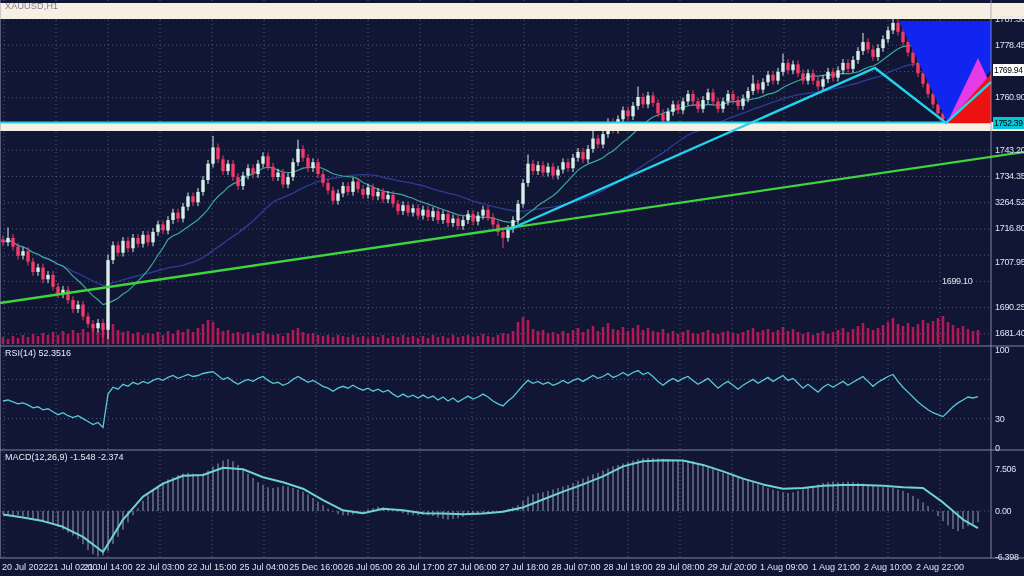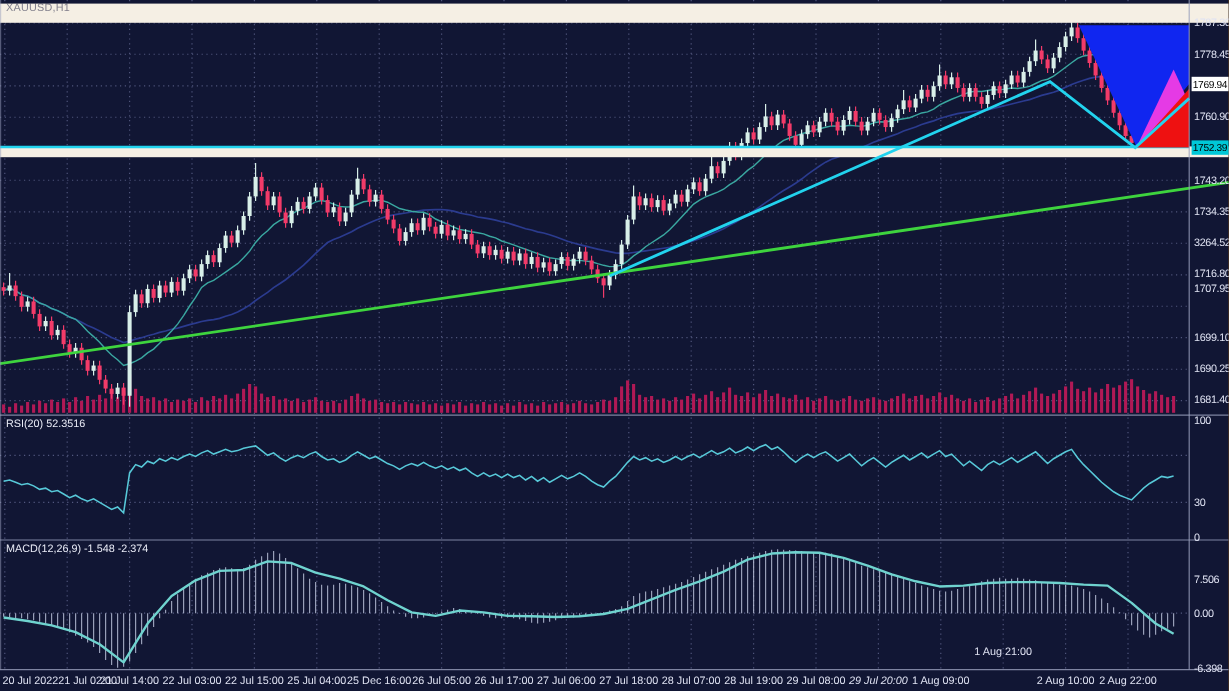--- a/index.html
+++ b/index.html
@@ -1,16 +1,16 @@
 <!DOCTYPE html>
 <html><head>
 <meta charset="utf-8">
 <style>
   html,body{margin:0;padding:0;background:#0d1130;}
-  .root{position:relative;width:1024px;height:576px;background:#a16207;overflow:hidden;
+  .root{position:relative;width:1024px;height:576px;background:#4d7c0f;overflow:hidden;
         font-family:"Liberation Sans",sans-serif;}
   #chart-svg{position:absolute;left:0;top:0;width:1024px;height:576px;display:block;}
   .symbol-title{position:absolute;left:5px;top:1px;font-size:9px;color:rgba(25,28,60,.55);
         letter-spacing:.2px;z-index:6;}
   .pane-label{position:absolute;left:5px;font-size:9px;color:#e9ebf6;z-index:6;}
   .pane-label.rsi{top:348px;}
   .pane-label.macd{top:452px;}
   .tag{position:absolute;left:993px;width:30px;height:12px;font-size:8.5px;line-height:12px;
        color:#000;padding-left:1px;letter-spacing:-0.3px;z-index:7;}
   .tag.bid{top:64px;background:#ffffff;}
@@ -861,56 +861,56 @@
         <line x1="978" y1="511" x2="978" y2="522.1" stroke="#c6cde4" stroke-width="1" opacity="0.75"></line>
       </g>
       <polyline points="3,514.6 23,517.5 43,521.1 63,526.8 83,536.9 103,552.0 123,519.6 143,496.6 163,483.6 183,475.7 203,475.0 223,467.8 243,469.2 263,477.2 283,482.2 303,488.7 323,500.2 343,510.3 363,513.2 383,508.8 403,510.3 423,513.2 443,513.5 463,514.2 483,513.5 503,511.7 523,507.4 543,499.5 563,491.6 583,484.4 603,476.4 623,466.4 643,461.3 663,460.2 683,460.6 703,464.9 723,471.4 743,478.6 763,484.4 783,488.7 803,488.0 823,485.8 843,485.1 863,485.1 883,485.8 903,487.2 923,488.0 943,502.4 963,519.6 978,528.1" fill="none" stroke="#6fd3cf" stroke-width="2" stroke-linejoin="round"></polyline>
       <line x1="0" y1="346" x2="1024" y2="346" stroke="#9aa0bd" stroke-width="1" opacity="0.8"></line>
       <line x1="0" y1="450" x2="1024" y2="450" stroke="#9aa0bd" stroke-width="1" opacity="0.8"></line>
       <line x1="0" y1="558" x2="1024" y2="558" stroke="#9aa0bd" stroke-width="1" opacity="0.8"></line>
       <line x1="991" y1="0" x2="991" y2="558" stroke="#9aa0bd" stroke-width="1" opacity="0.8"></line>
       <line x1="0.5" y1="0" x2="0.5" y2="558" stroke="#9aa0bd" stroke-width="1" opacity="0.5"></line>
     </svg>
   <div class="symbol-title">XAUUSD,H1</div>
-  <div class="pane-label rsi">RSI(20) 52.3516</div>
+  <div class="pane-label rsi">RSI(14) 52.3516</div>
   <div class="pane-label macd">MACD(12,26,9) -1.548 -2.374</div>
   <div class="tag bid">1769.94</div>
   <div class="tag line">1752.39</div>
   <div id="labels">
       <div class="axis-label price-label" style="left: 995px; top: 14px;">1787.30</div>
       <div class="axis-label price-label" style="left: 995px; top: 40.2447px;">1778.45</div>
       <div class="axis-label price-label" style="left: 995px; top: 92.2892px;">1760.90</div>
       <div class="axis-label price-label" style="left: 995px; top: 144.779px;">1743.20</div>
       <div class="axis-label price-label" style="left: 995px; top: 171.023px;">1734.35</div>
       <div class="axis-label price-label" style="left: 995px; top: 197.268px;">3264.52</div>
       <div class="axis-label price-label" style="left: 995px; top: 223.068px;">1716.80</div>
-      <div class="axis-label price-label" style="left: 995px; top: 235px; text-align: right;">1707.95</div>
-      <div class="axis-label price-label" style="left: 995px; top: 275.557px; text-align: center;">1699.10</div>
+      <div class="axis-label price-label" style="left: 995px; top: 257px; text-align: right;">1707.95</div>
+      <div class="axis-label price-label" style="left: 942px; top: 275.557px; text-align: center;">1699.10</div>
       <div class="axis-label price-label" style="left: 995px; top: 301.802px;">1690.25</div>
       <div class="axis-label price-label" style="left: 995px; top: 328.046px;">1681.40</div>
       <div class="axis-label price-label" style="left: 995px; top: 345px;">100</div>
       <div class="axis-label price-label" style="left: 1054px; top: 374.4px;">70</div>
       <div class="axis-label price-label" style="left: 995px; top: 413.6px;">30</div>
       <div class="axis-label price-label" style="left: 995px; top: 443px;">0</div>
-      <div class="axis-label price-label" style="left: 995px; top: 478px;">7.506</div>
+      <div class="axis-label price-label" style="left: 995px; top: 464px;">7.506</div>
       <div class="axis-label price-label" style="left: 995px; top: 506px;">0.00</div>
       <div class="axis-label price-label" style="left: 995px; top: 552.066px;">-6.398</div>
       <div class="axis-label " style="left: 2px; top: 562px;">20 Jul 2022</div>
       <div class="axis-label " style="left: 56px; top: 562px; transform: translateX(-50%); padding-left: 34px;">21 Jul 02:00</div>
       <div class="axis-label " style="left: 108px; top: 562px; transform: translateX(-50%);">21 Jul 14:00</div>
       <div class="axis-label " style="left: 160px; top: 562px; transform: translateX(-50%);">22 Jul 03:00</div>
       <div class="axis-label " style="left: 212px; top: 562px; transform: translateX(-50%);">22 Jul 15:00</div>
       <div class="axis-label " style="left: 264px; top: 562px; transform: translateX(-50%);">25 Jul 04:00</div>
       <div class="axis-label " style="left: 316px; top: 562px; transform: translateX(-50%);">25 Dec 16:00</div>
       <div class="axis-label " style="left: 368px; top: 562px; transform: translateX(-50%);">26 Jul 05:00</div>
       <div class="axis-label " style="left: 420px; top: 562px; transform: translateX(-50%);">26 Jul 17:00</div>
       <div class="axis-label " style="left: 472px; top: 562px; transform: translateX(-50%);">27 Jul 06:00</div>
       <div class="axis-label " style="left: 524px; top: 562px; transform: translateX(-50%);">27 Jul 18:00</div>
       <div class="axis-label " style="left: 576px; top: 562px; transform: translateX(-50%);">28 Jul 07:00</div>
       <div class="axis-label " style="left: 628px; top: 562px; transform: translateX(-50%);">28 Jul 19:00</div>
       <div class="axis-label " style="left: 680px; top: 562px; transform: translateX(-50%);">29 Jul 08:00</div>
       <div class="axis-label " style="left: 732px; top: 562px; transform: translateX(-50%); font-style: italic;">29 Jul 20:00</div>
       <div class="axis-label " style="left: 784px; top: 562px; transform: translateX(-50%);">1 Aug 09:00</div>
-      <div class="axis-label " style="left: 836px; top: 538px; transform: translateX(-50%); text-align: center;">1 Aug 21:00</div>
+      <div class="axis-label " style="left: 836px; top: 562px; transform: translateX(-50%); text-align: center;">1 Aug 21:00</div>
       <div class="axis-label " style="left: 888px; top: 562px; transform: translateX(-50%);">2 Aug 10:00</div>
       <div class="axis-label " style="left: 940px; top: 562px; transform: translateX(-50%);">2 Aug 22:00</div>
     </div>
 </div>
 
 </body></html>

